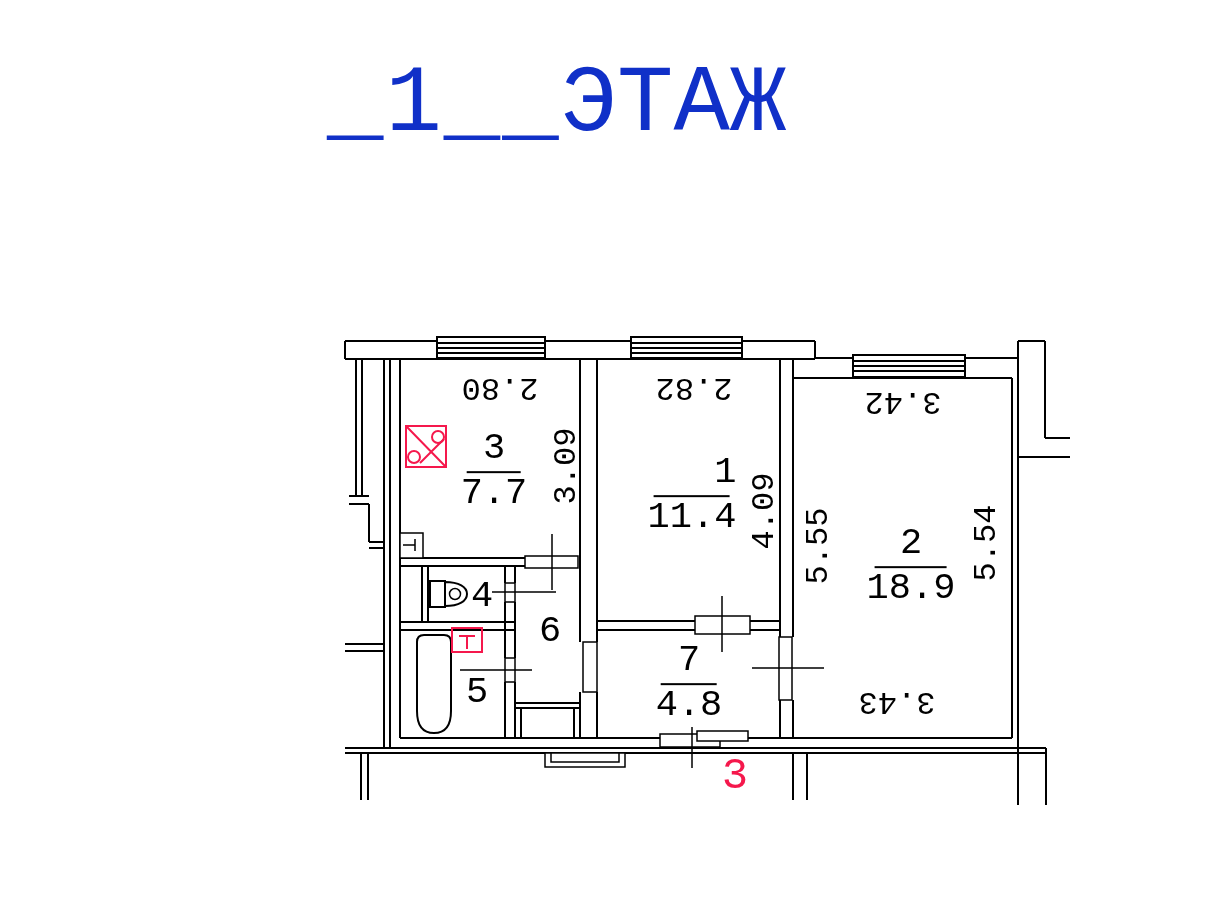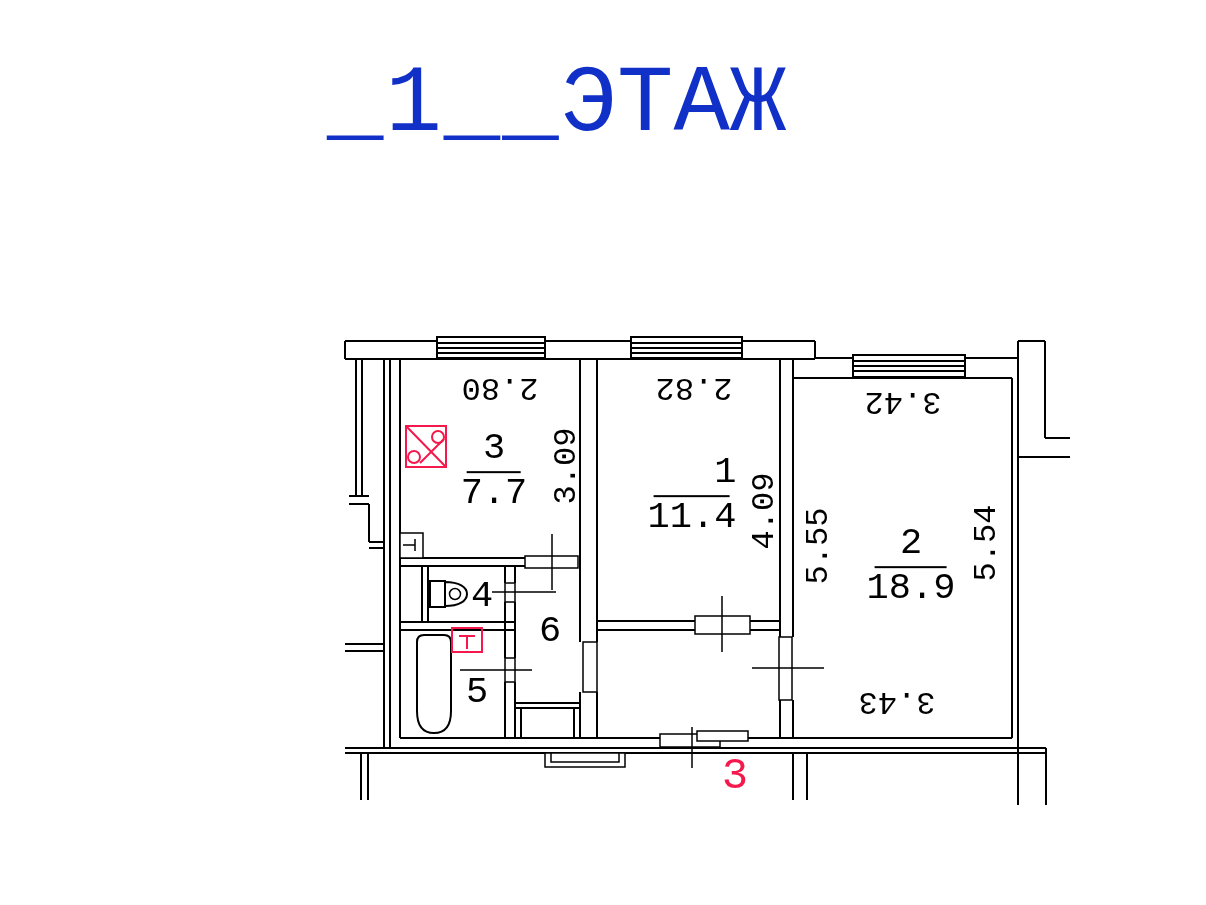--- a/index.html
+++ b/index.html
@@ -114,20 +114,25 @@
     <div class="bar" style="width:76px;"></div>
     <span>11.4</span>
   </div>
 
   <div class="lbl" style="left:903px;top:566px;margin-left:8px;">
     <span>2</span>
     <div class="bar" style="width:72px;"></div>
     <span>18.9</span>
   </div>
 
+  <div class="lbl" style="left:689px;top:683px;">
+    <span>7</span>
+    <div class="bar" style="width:56px;"></div>
+    <span>4.8</span>
+  </div>
 
   <div class="lbl" style="left:482px;top:596px;">4</div>
   <div class="lbl" style="left:477px;top:692px;">5</div>
   <div class="lbl" style="left:550px;top:631px;">6</div>
 
   <div class="dimU" style="left:500px;top:387px;">2.80</div>
   <div class="dimU" style="left:694px;top:387px;">2.82</div>
   <div class="dimU" style="left:903px;top:401px;">3.42</div>
   <div class="dimU" style="left:897px;top:701px;">3.43</div>
 

